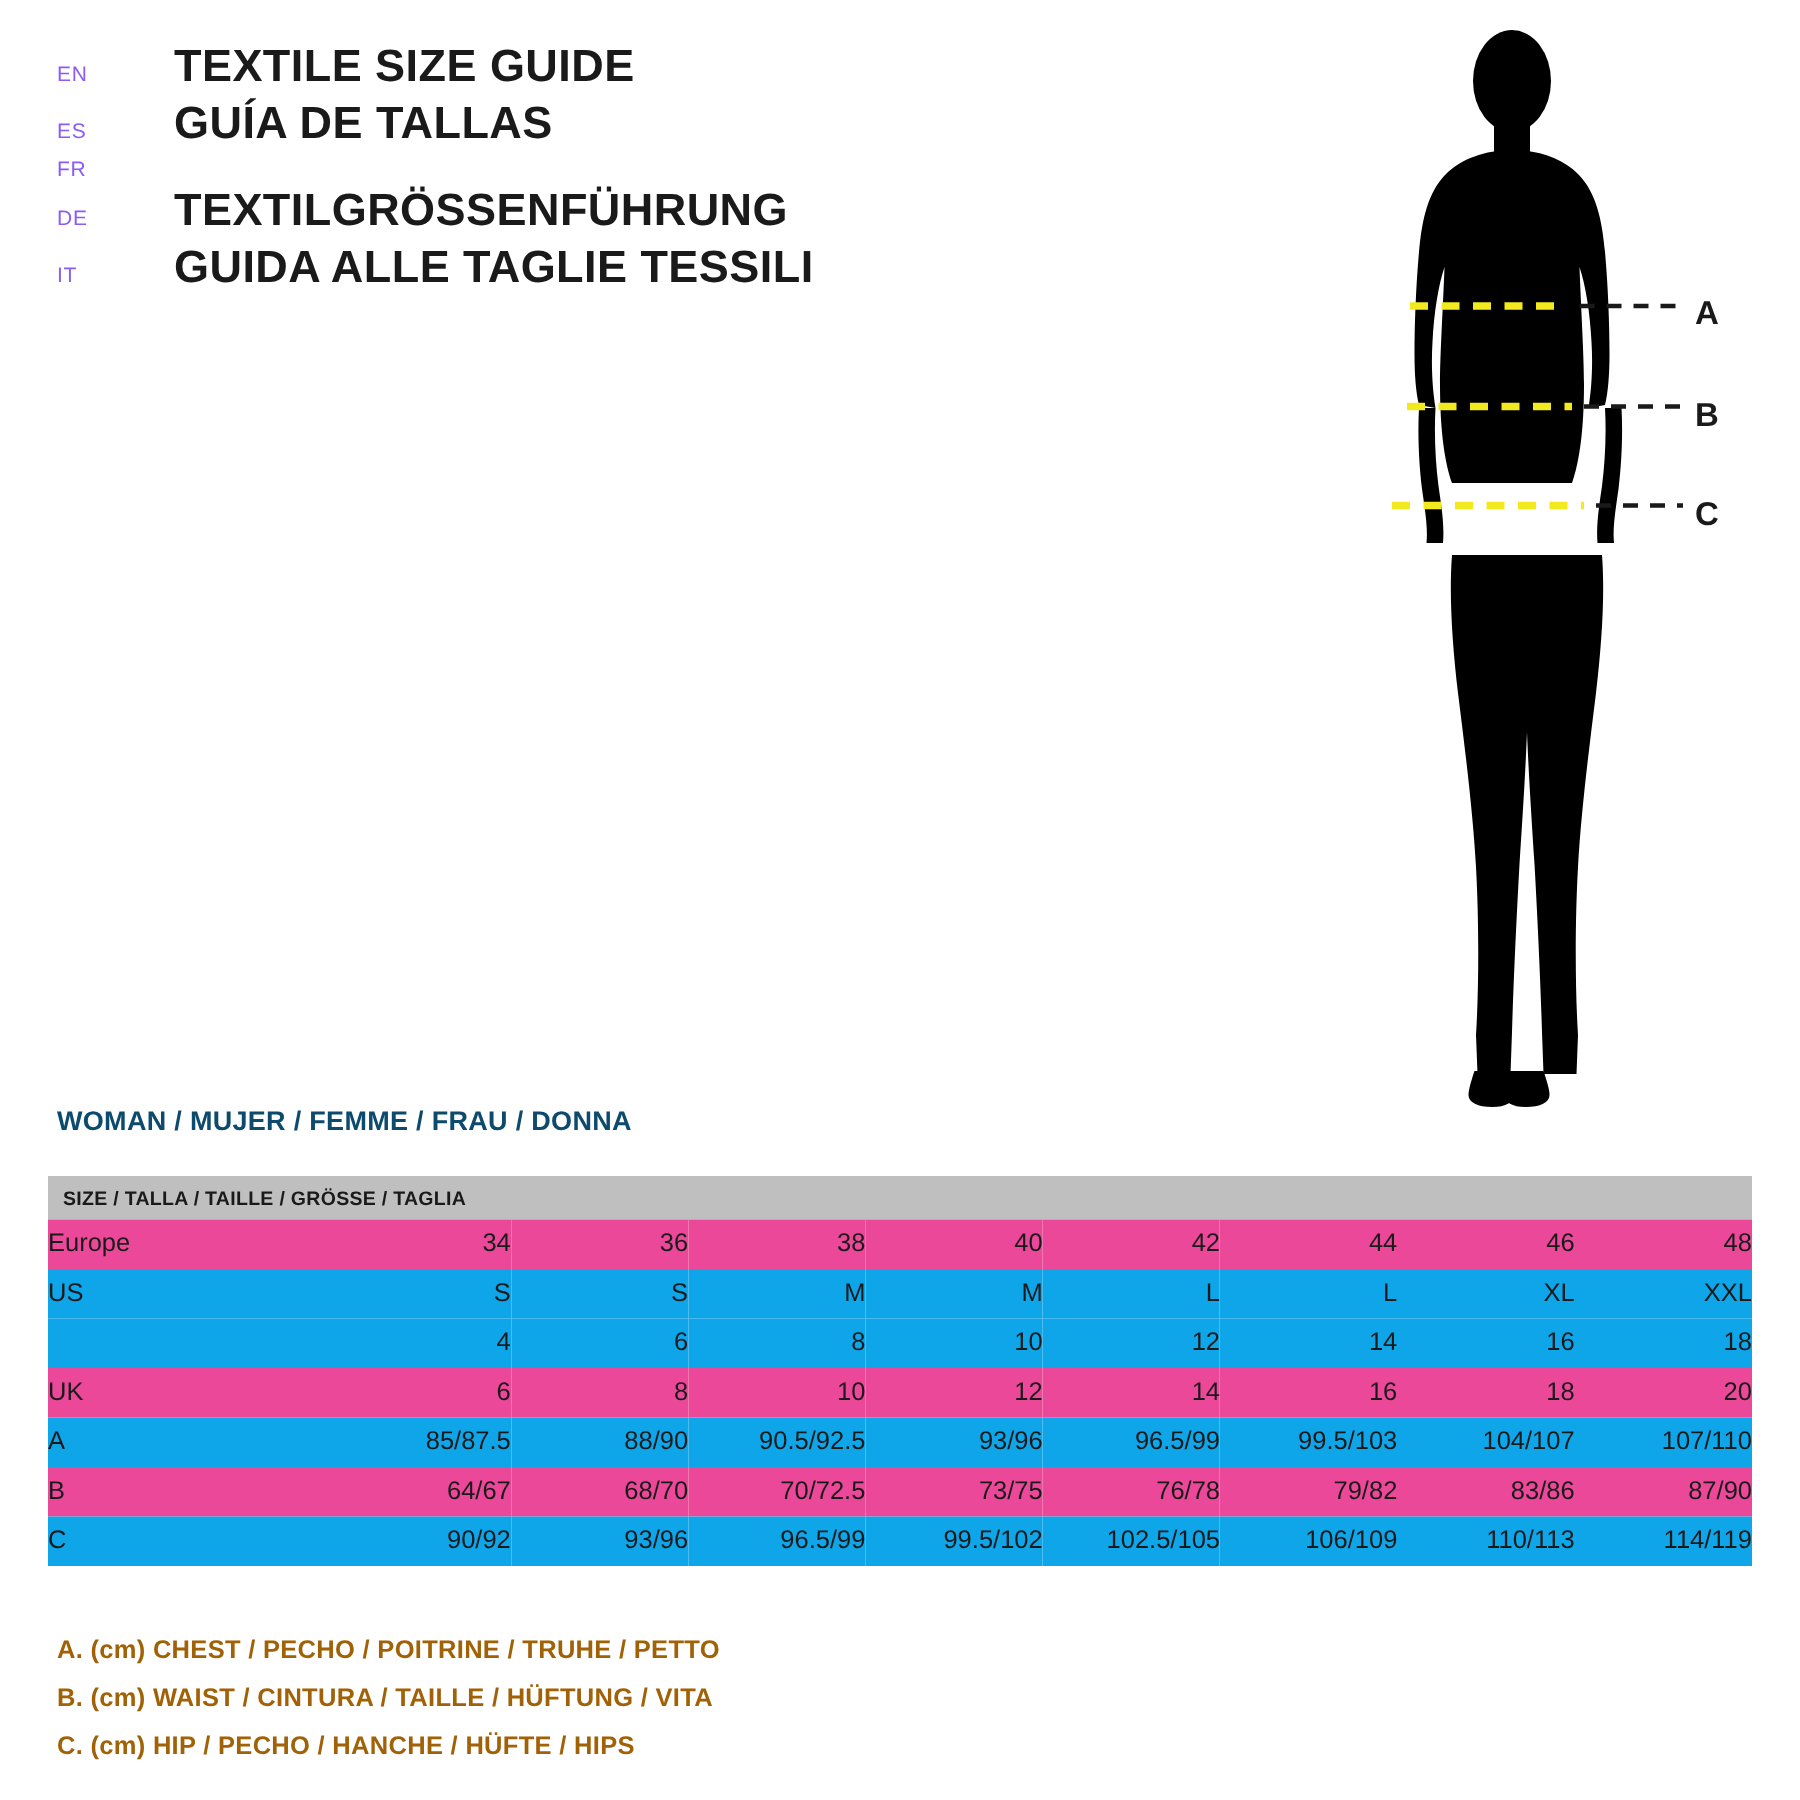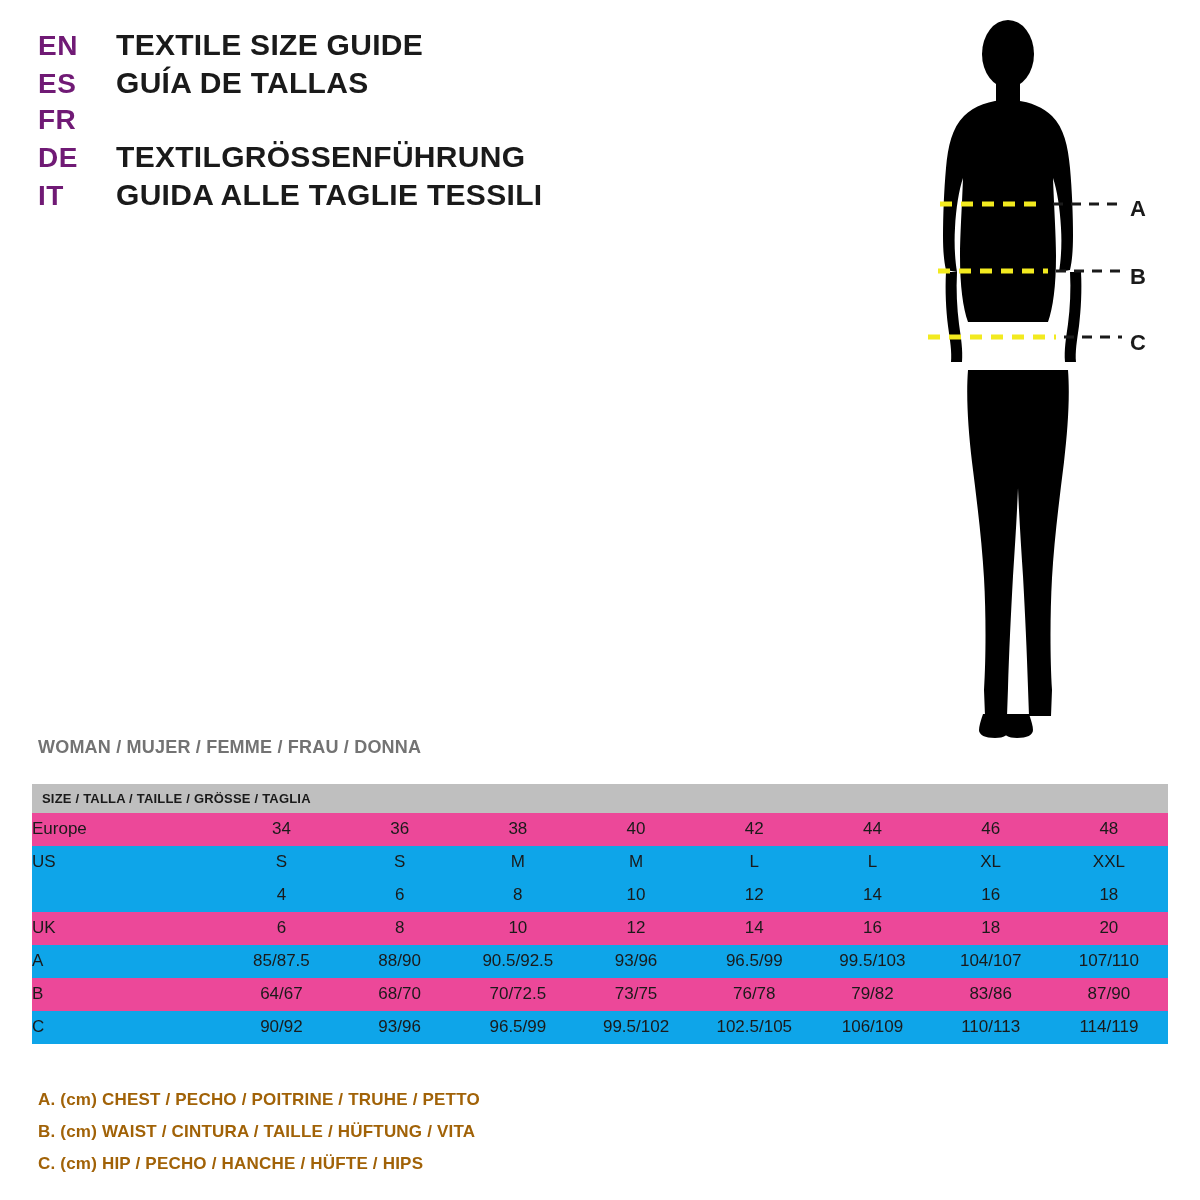--- a/index.html
+++ b/index.html
@@ -14,22 +14,22 @@
   .page { position: relative; width: 1200px; height: 1200px; }
 
   
   .titles {
     position: absolute; left: 38px; top: 28px;
     display: flex; flex-direction: column; gap: 4px;
   }
   .title-row { display: flex; align-items: baseline; }
   .title-lang {
     width: 78px;
-    font-size: 28px; font-weight: bold; letter-spacing: .5px;
-    color: #701a75;
+    font-size: 14px; font-weight: normal; letter-spacing: .5px;
+    color: #8b5cf6;
   }
   .title-text {
     font-size: 30px; font-weight: bold; letter-spacing: .3px;
     color: #1a1a1a; white-space: nowrap;
   }
 
   
   .figure-wrap {
     position: absolute; left: 860px; top: 14px;
     width: 320px; height: 740px;
@@ -45,21 +45,21 @@
     font-size: 22px; font-weight: bold; color: #1a1a1a;
   }
   .m-a { top: 182px; left: 12px; }
   .m-b { top: 250px; left: 12px; }
   .m-c { top: 316px; left: 12px; }
 
   
   .woman-heading {
     position: absolute; left: 38px; top: 737px;
     font-size: 18px; font-weight: bold; letter-spacing: .2px;
-    color: #737373; white-space: nowrap;
+    color: #0c4a6e; white-space: nowrap;
   }
 
   table.size-table {
     position: absolute; left: 32px; top: 784px;
     width: 1136px;
     border-collapse: collapse;
     font-size: 17px;
   }
   table.size-table td {
     padding: 6px 0 7px 0;
@@ -74,21 +74,21 @@
   }
   .row-header td.first { padding-left: 10px; }
   tr.shade td { background: #0ea5e9; }
   tr.plain td { background: #ec4899; }
   td.label {
     padding-left: 10px;
     text-align: left;
     width: 190px;
     white-space: nowrap;
   }
-  td.val { text-align: center; width: 118px; white-space: nowrap; }
+  td.val { text-align: right; width: 118px; white-space: nowrap; }
 
   
   .footnotes {
     position: absolute; left: 38px; top: 1090px;
     display: flex; flex-direction: column; gap: 12px;
   }
   .footnote {
     font-size: 17px; font-weight: bold; letter-spacing: .2px;
     color: #a16207; white-space: nowrap;
   }

